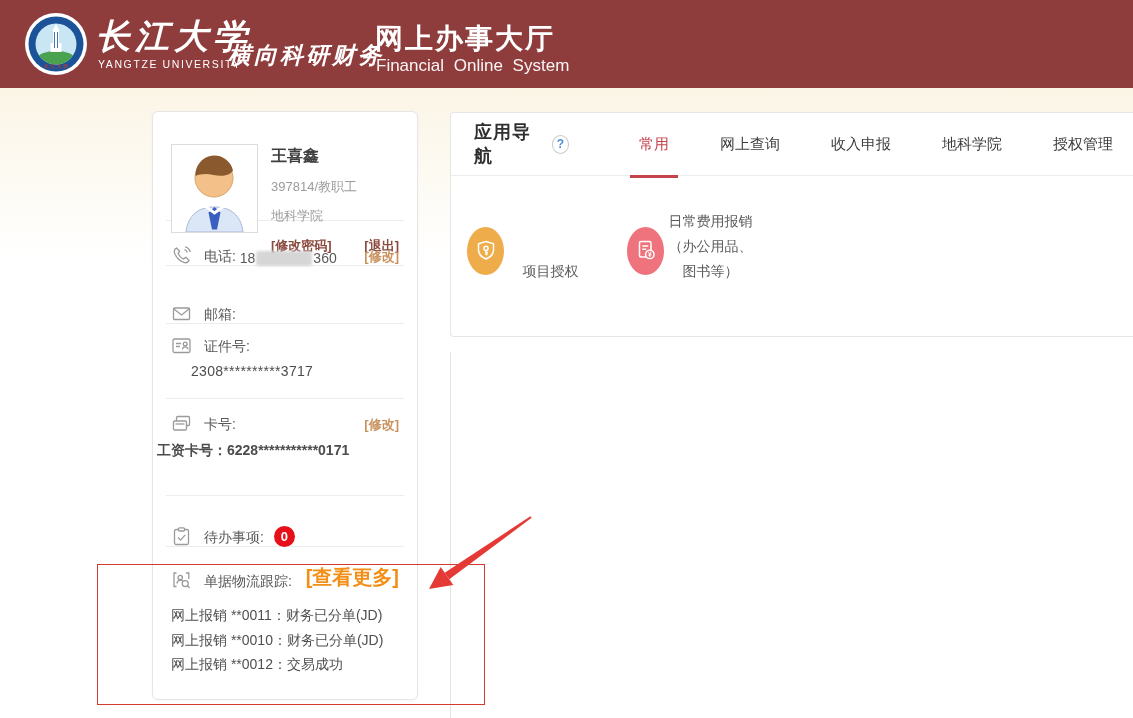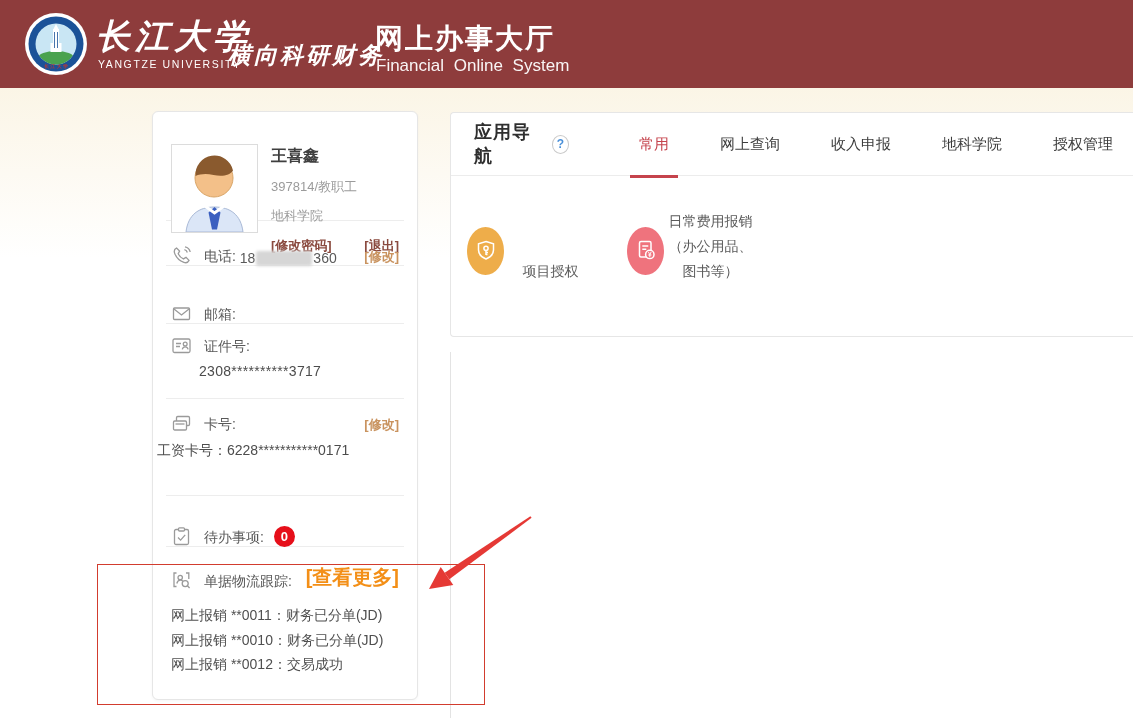--- a/index.html
+++ b/index.html
@@ -44,22 +44,22 @@
   .row .ic{flex:none;margin-right:12px;display:flex;}
   .sec-phone{height:45px;}.sec-phone .row{height:45px;}
   .sec-email{height:58px;}.sec-email .row{height:58px;}
   .sec-cert{height:75px;padding-top:11px;}
   .sec-cardno{height:97px;padding-top:14px;}
   .sec-todo{height:51px;}.sec-todo .row{height:51px;}
   .sec-track{padding-top:17px;}
   .mod-link{margin-left:auto;font-size:13px;font-weight:bold;color:#c9935f;cursor:pointer;}
   .blur-chip{display:inline-block;width:56px;height:15px;background:#d6d6d6;border-radius:2px;
     filter:blur(1.5px);vertical-align:-2px;margin:0 1px;}
-  .cert-val{font-size:14px;color:#4c4c4c;margin-left:28px;margin-top:7px;letter-spacing:.3px;}
-  .salary-line{font-size:14px;color:#4c4c4c;margin-left:-14px;margin-top:8px;white-space:nowrap;}
+  .cert-val{font-size:14px;color:#4c4c4c;margin-left:20px;margin-top:7px;letter-spacing:.3px;}
+  .salary-line{font-size:14px;color:#4c4c4c;margin-left:-14px;margin-top:8px;white-space:nowrap;font-weight:bold;}
   .badge{display:inline-flex;align-items:center;justify-content:center;width:21px;height:21px;
     border-radius:50%;background:#e60f1a;color:#fff;font-size:13px;font-weight:bold;
     margin-left:10px;}
   .more-link{margin-left:auto;font-size:20px;font-weight:bold;color:#f38f17;cursor:pointer;}
   .track-list{margin:12px 0 0 0;padding:0;list-style:none;}
   .track-list li{font-size:14px;color:#4f4f4f;line-height:24.5px;white-space:nowrap;cursor:pointer;}
 
   
   .panel{position:absolute;left:450px;top:112px;width:690px;height:225px;background:#fff;
     border:1px solid #e6e6e6;border-right:none;border-radius:4px 0 0 4px;box-sizing:border-box;}

